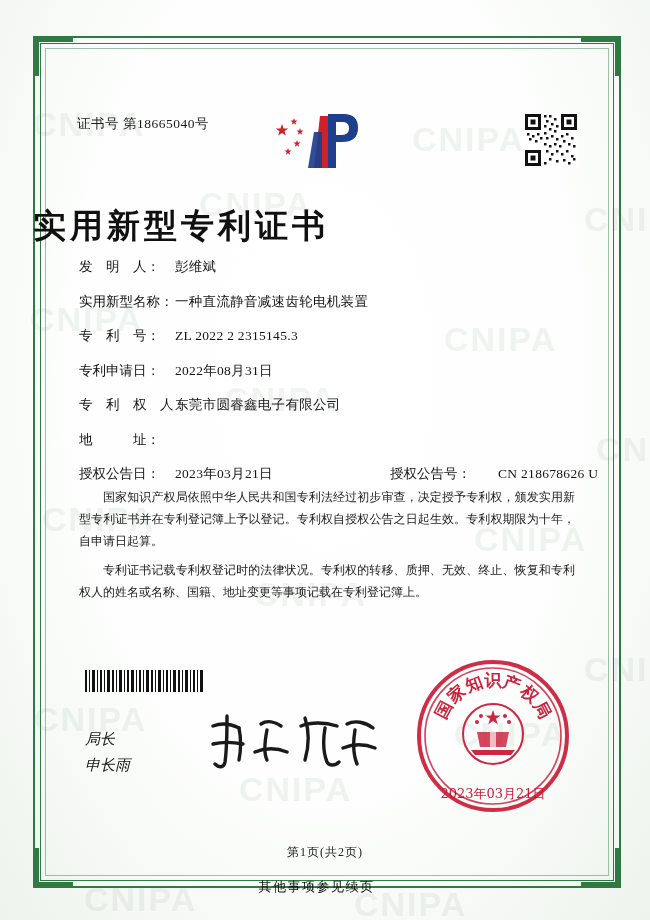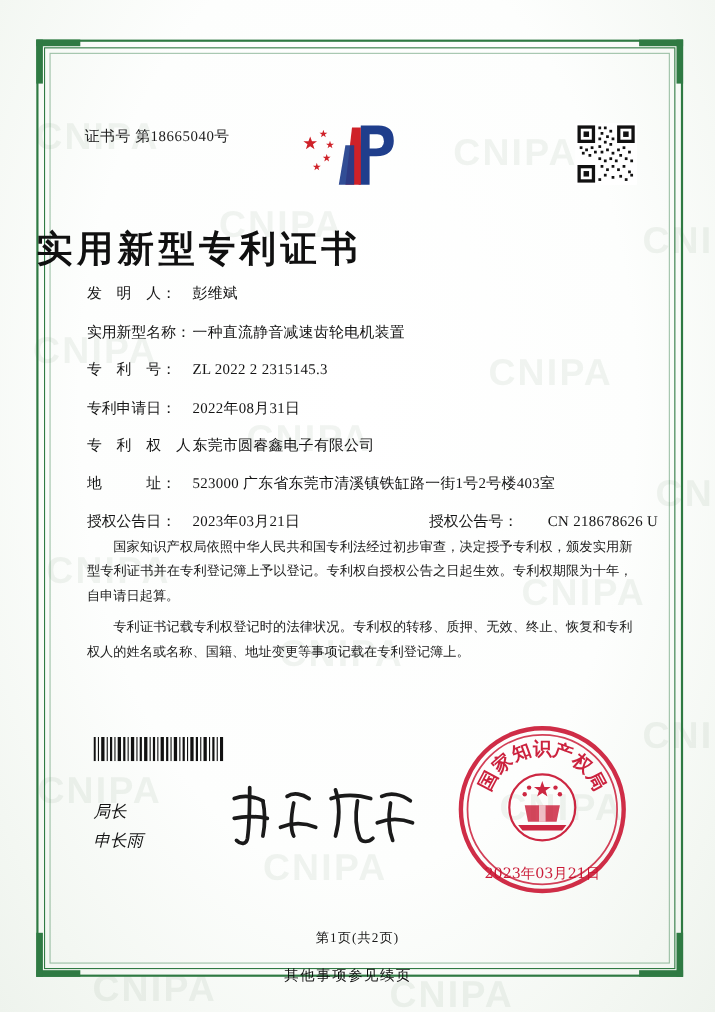--- a/index.html
+++ b/index.html
@@ -363,21 +363,20 @@
       <div class="field-row">
         <div class="field-label">专利申请日：</div>
         <div class="field-value">2022年08月31日</div>
       </div>
       <div class="field-row">
         <div class="field-label">专　利　权　人：</div>
         <div class="field-value">东莞市圆睿鑫电子有限公司</div>
       </div>
       <div class="field-row">
         <div class="field-label">地　　　址：</div>
-        <div class="field-value">523000 广东省东莞市清溪镇铁缸路一街1号2号楼403室</div>
       </div>
       <div class="field-row dual" style="margin-top:0;">
         <div class="field-label">授权公告日：</div>
         <div class="field-value">2023年03月21日</div>
         <div class="field-label2">授权公告号：</div>
         <div class="field-value">CN 218678626 U</div>
       </div>
     </div>
 
     <div class="paragraphs">

